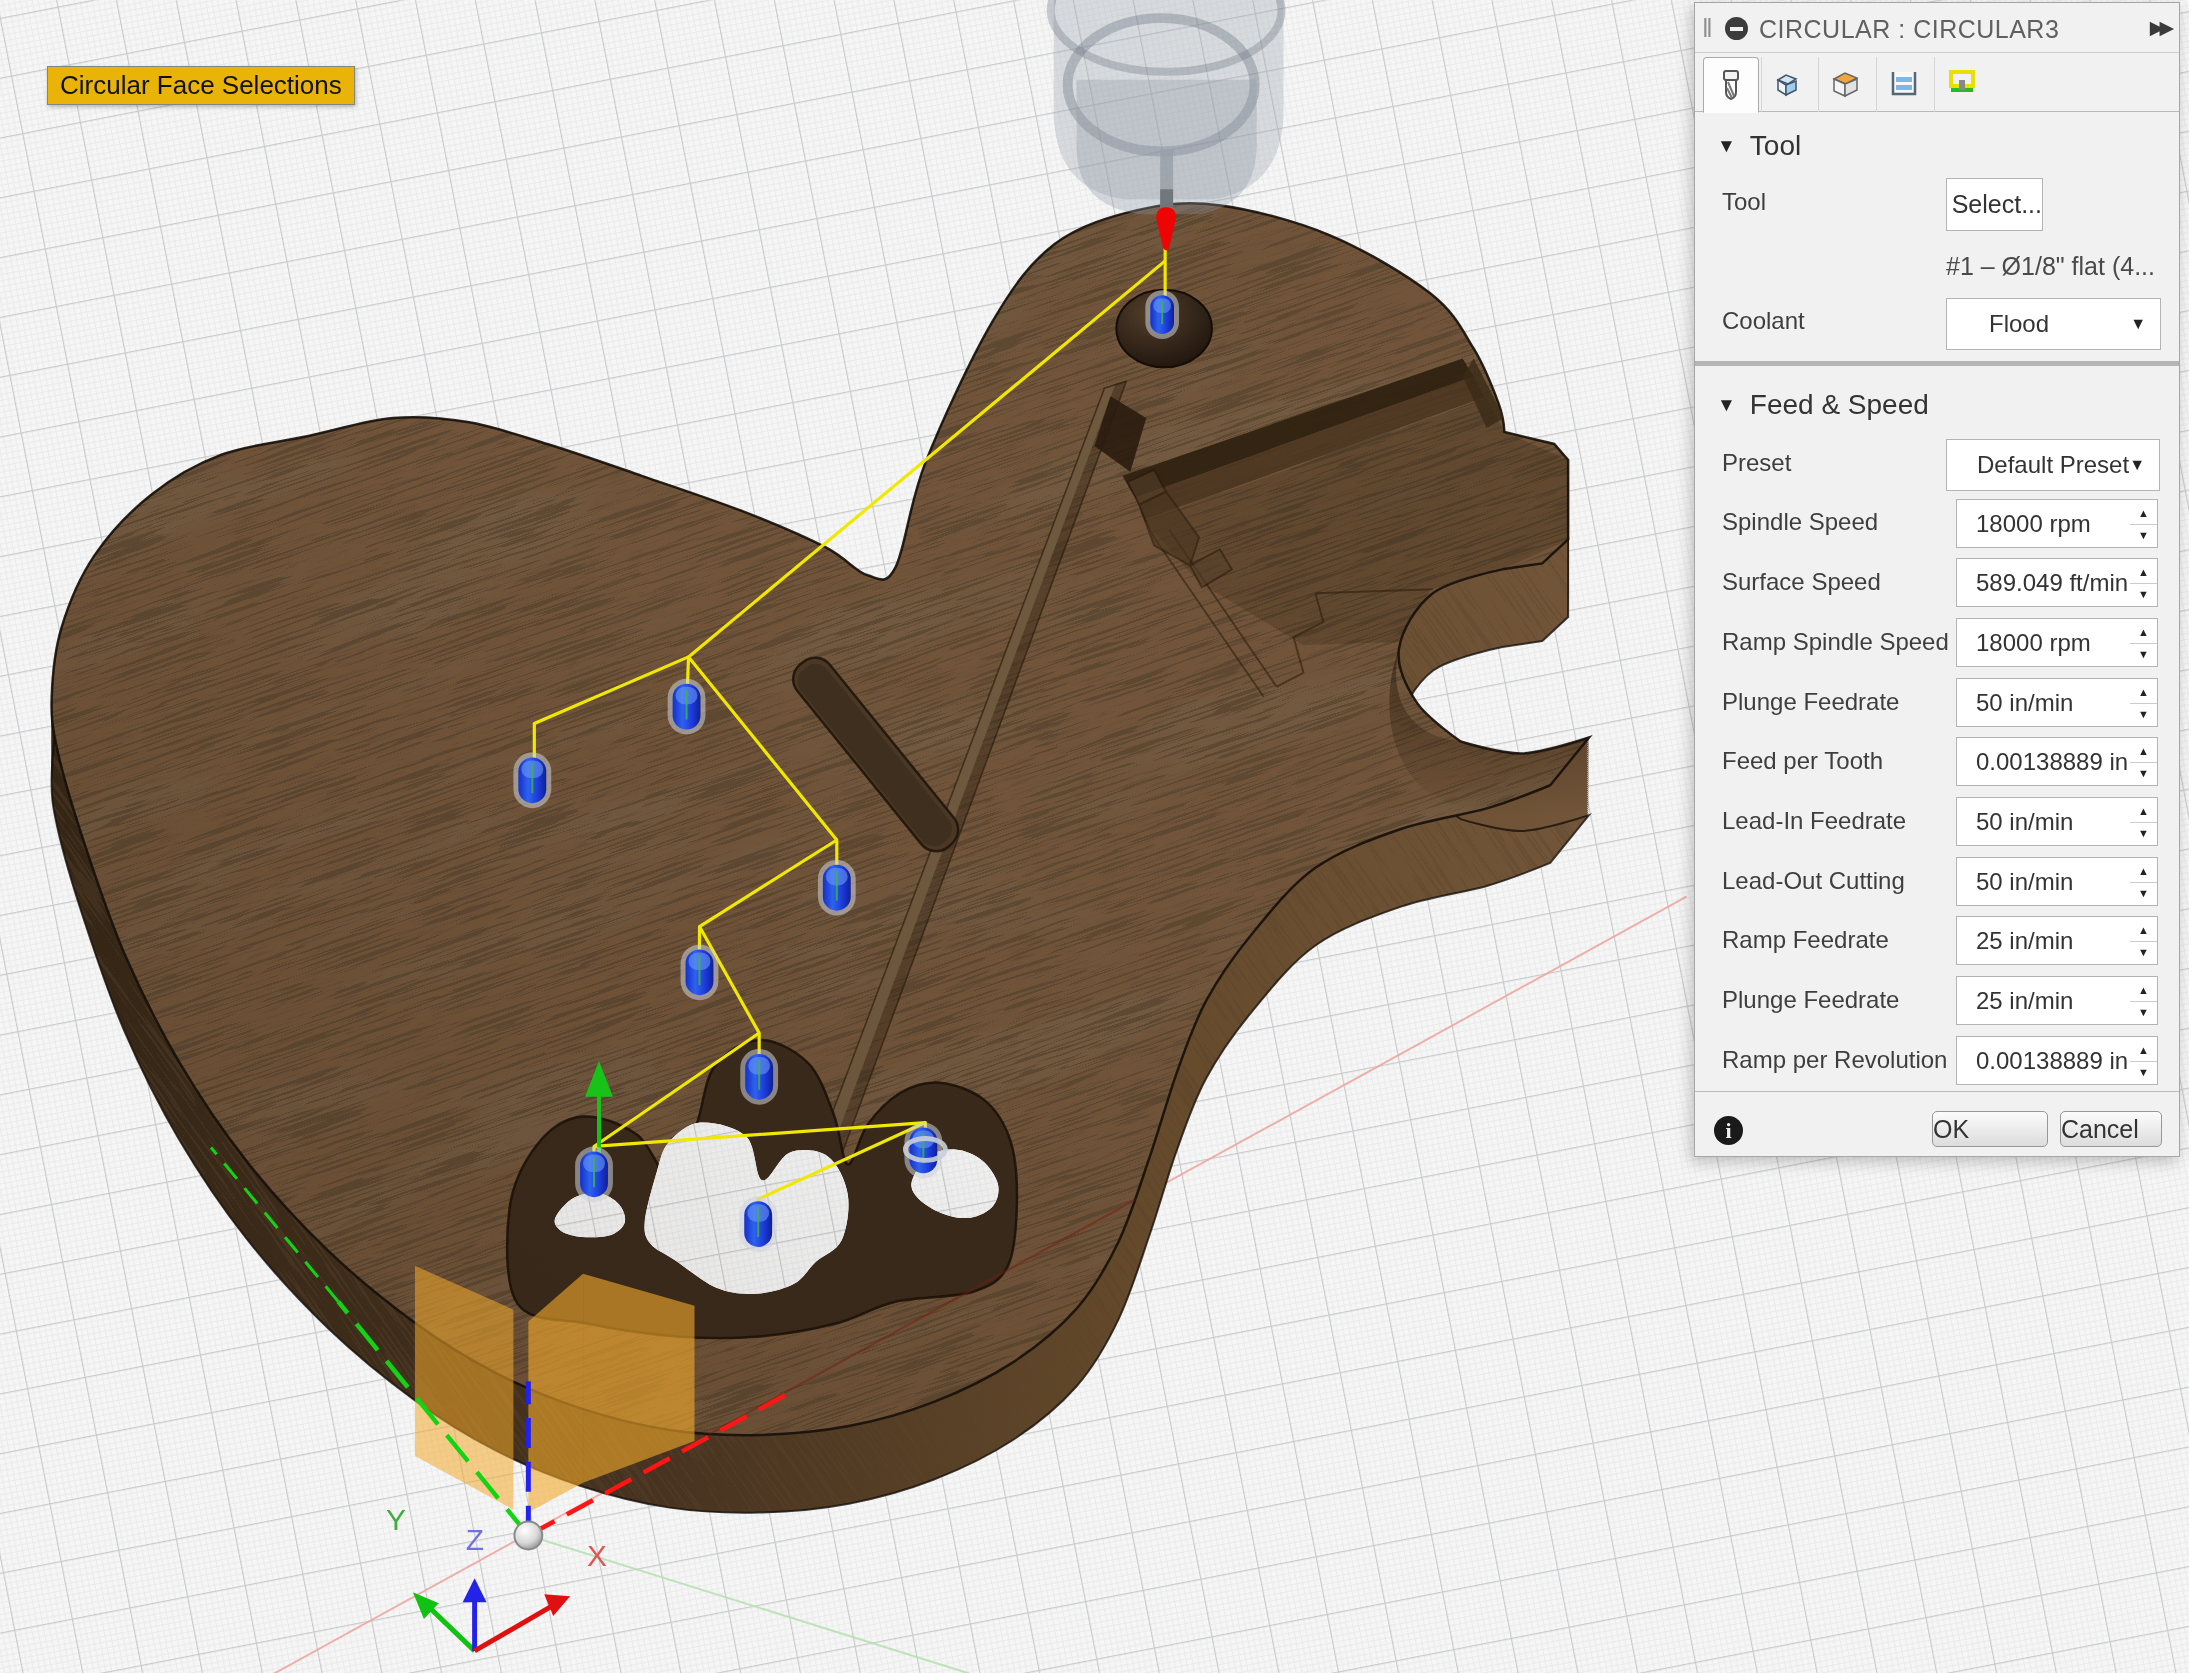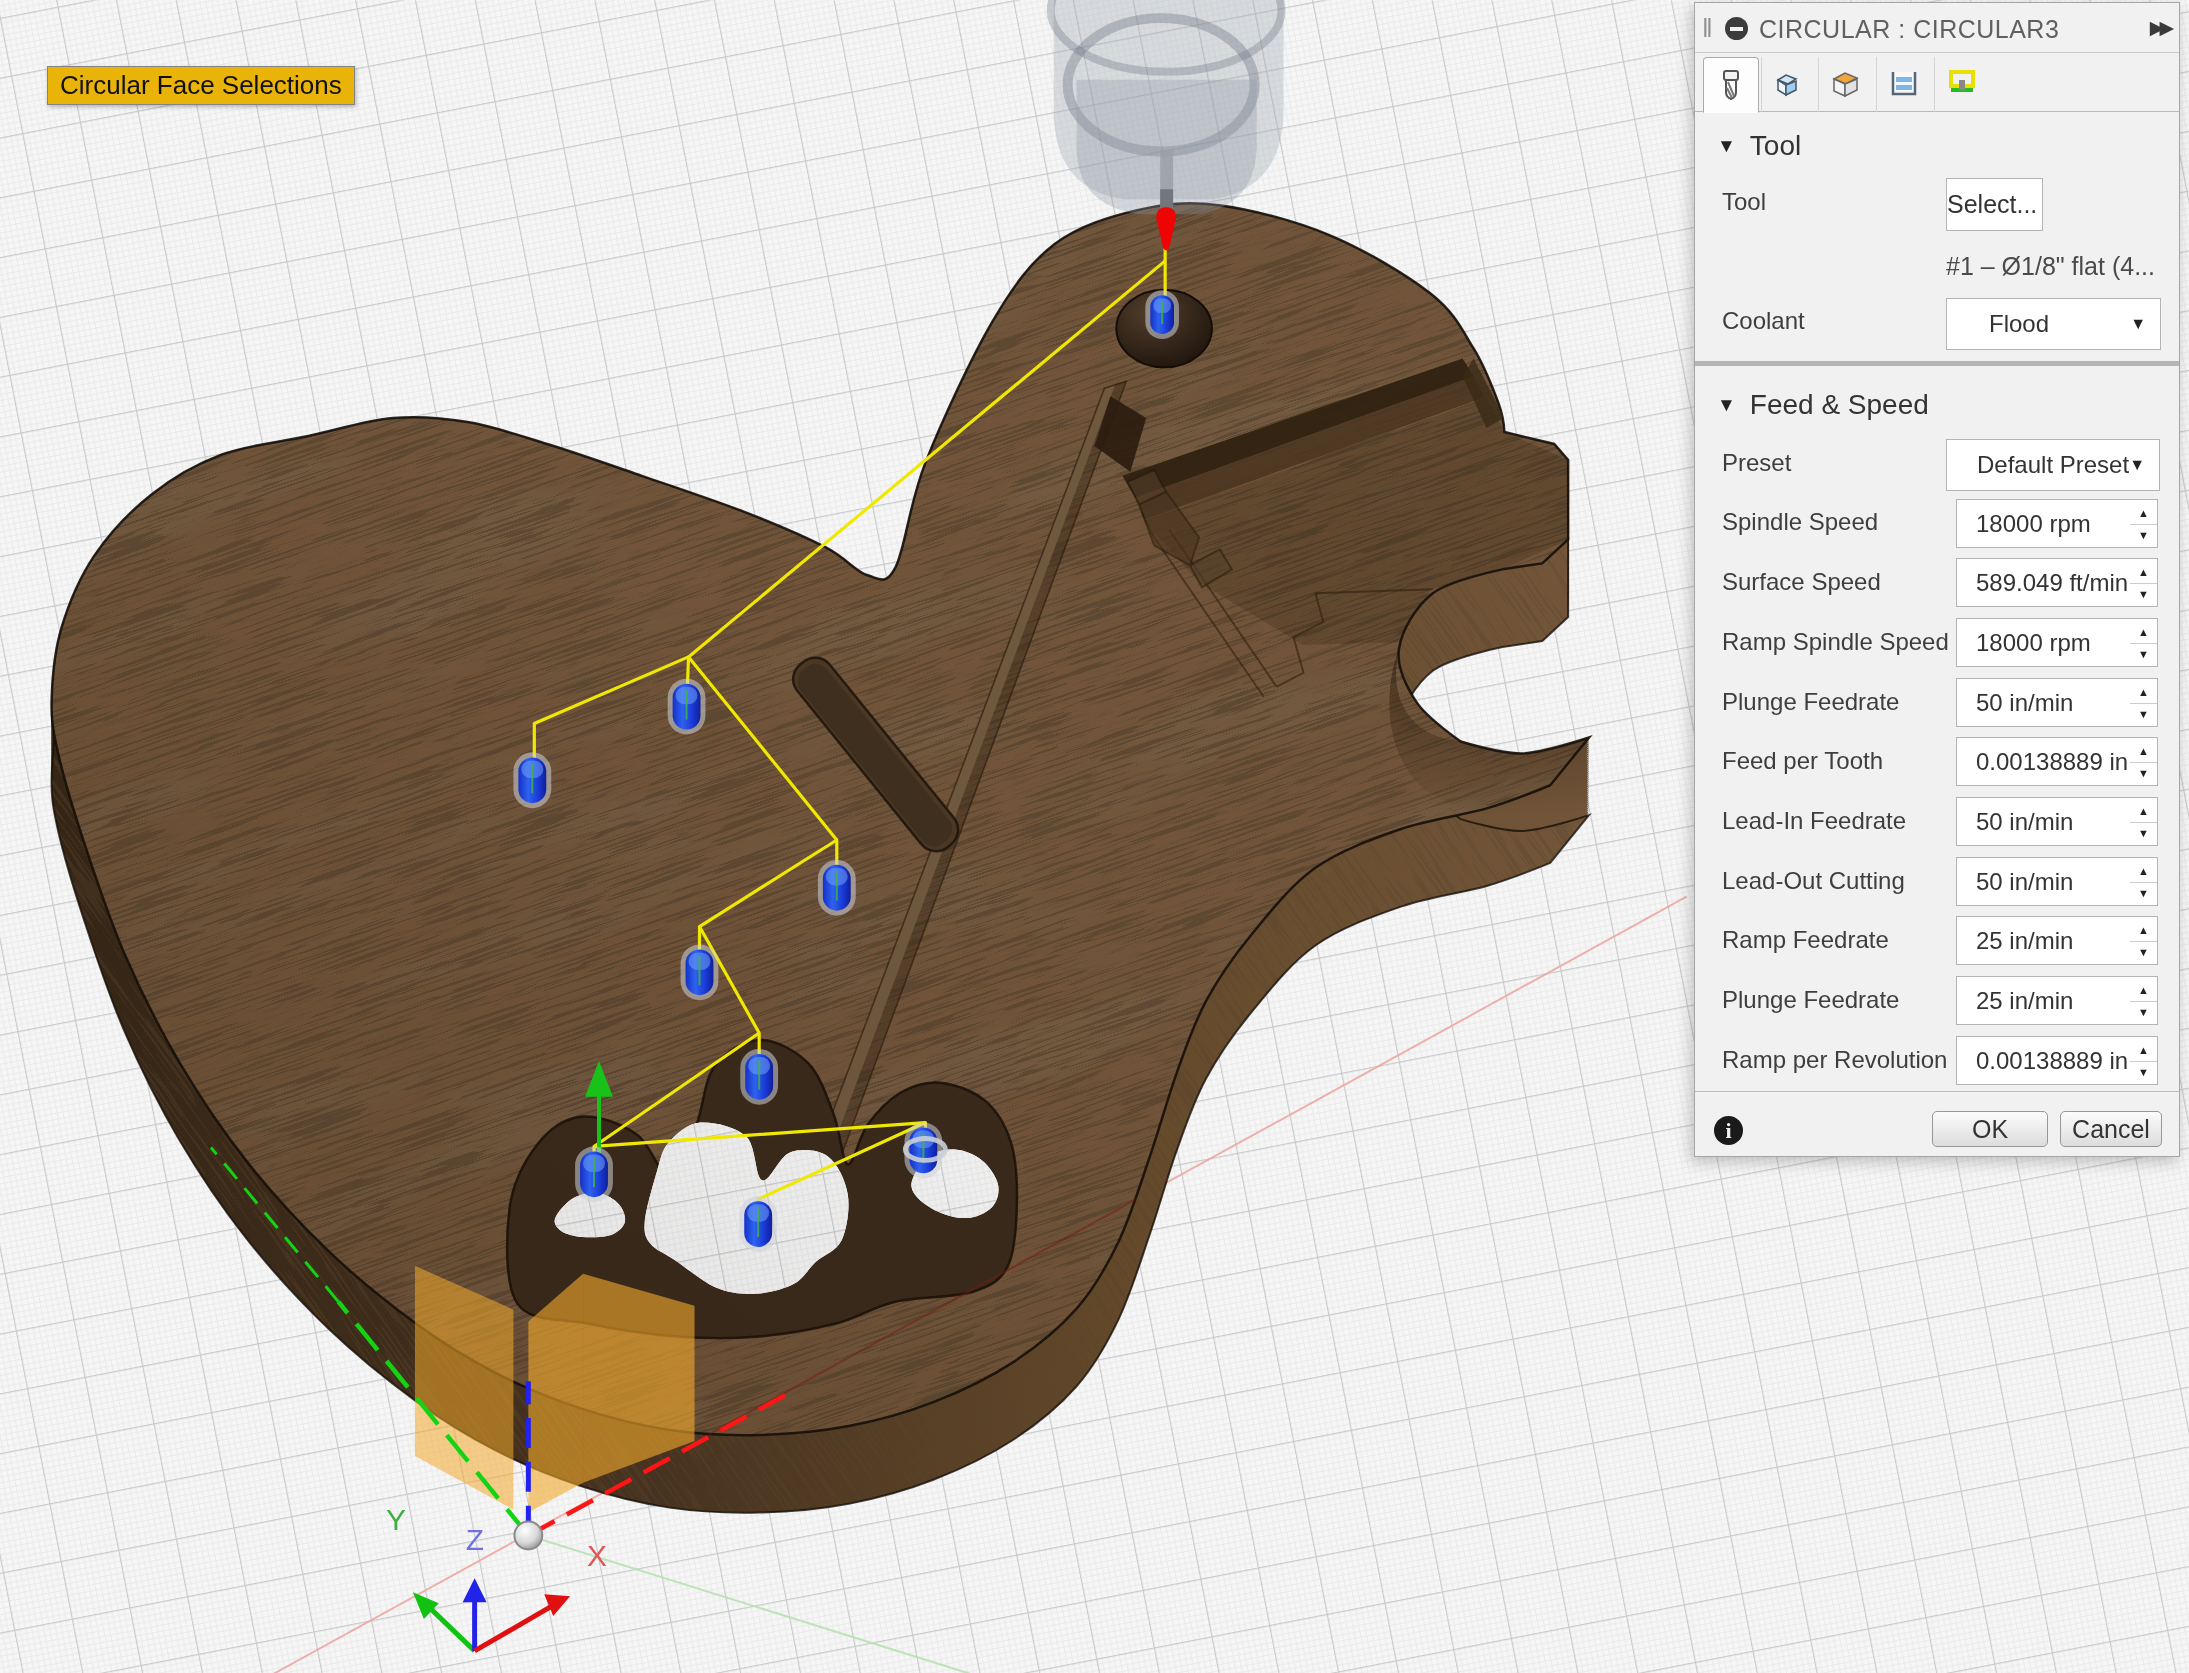--- a/index.html
+++ b/index.html
@@ -16,36 +16,36 @@
 #pff{position:absolute;right:10px;top:13px;font-size:19px;color:#3a3a3a;letter-spacing:-5px}
 #tabs{position:absolute;left:0;top:51px;width:100%;height:58px;border-bottom:1px solid #b9b9b9}
 .tab{position:absolute;top:3px;width:56px;height:55px;text-align:center;padding-top:7px}
 .tab:nth-child(1){left:8px}.tab:nth-child(2){left:66px}.tab:nth-child(3){left:123px}.tab:nth-child(4){left:181px}.tab:nth-child(5){left:239px}
 .tab:nth-child(n+2){border-left:1px solid #d5d5d5}
 .tab.active{background:#fdfdfd;border:1px solid #aaa;border-bottom:1px solid #fdfdfd;border-radius:4px 4px 0 0;height:56px}
 .sech{position:absolute;left:22px;font-size:28px;font-weight:normal;color:#333}
 .sech .tri{font-size:19px;margin-right:14px;vertical-align:3px;color:#222}
 .lab{position:absolute;left:27px;font-size:24px;color:#3e3e3e;white-space:nowrap}
 #selbtn{position:absolute;left:251px;top:175px;width:97px;height:53px;background:#fff;border:1px solid #b4b4b4;
- font-size:25px;color:#333;text-align:left;line-height:51px}
+ font-size:25px;color:#333;text-align:right;line-height:51px}
 #toolname{position:absolute;left:251px;top:249px;font-size:25px;color:#4a4a4a}
 .combo{position:absolute;height:52px;background:#fff;border:1px solid #b4b4b4;font-size:24px;color:#333;
  padding-left:42px;line-height:50px;white-space:nowrap}
 .combo .dtri{position:absolute;right:14px;top:0;font-size:16px;color:#222;line-height:50px}
 .numbox{position:absolute;left:261px;top:0;width:175px;height:49px;background:#fff;border:1px solid #b4b4b4;
  font-size:24px;color:#333;padding-left:19px;line-height:47px;white-space:nowrap}
 .spin{position:absolute;left:435px;width:28px;height:49px;background:#fff;border:1px solid #b4b4b4;border-left:none}
 .sp-up,.sp-dn{height:24px;font-size:11px;color:#222;text-align:center;line-height:26px}
 .sp-dn{border-top:1px solid #ccc;line-height:20px}
 #sep1{position:absolute;left:0px;top:358px;width:100%;height:5px;background:#b5b5b5}
 #sep2{position:absolute;left:0px;top:1088px;width:100%;height:1px;background:#bdbdbd}
 #info{position:absolute;left:19px;top:1113px;width:29px;height:29px;border-radius:50%;background:#1a1a1a;
  color:#f1f1f1;font-size:22px;font-weight:bold;text-align:center;line-height:29px;font-family:"Liberation Serif",serif}
 #okbtn,#cancelbtn{position:absolute;top:1108px;height:36px;background:linear-gradient(#fcfcfc,#dcdcdc);
- border:1px solid #979797;border-radius:5px;font-size:25px;color:#333;text-align:center;line-height:34px}
+ border:1px solid #979797;border-radius:5px;font-size:25px;color:#333;line-height:34px}
 #okbtn{left:237px;width:116px}
 #cancelbtn{left:365px;width:102px}
 </style></head>
 <body>
 <div id="stage"><svg width="2189" height="1674" viewBox="0 0 2200 1682">
 <defs>
 <pattern id="grid" width="59" height="59" patternUnits="userSpaceOnUse" patternTransform="rotate(-11 1100 841)">
   <rect width="59" height="59" fill="#f6f6f6"></rect>
   <g stroke="#eaeaeb" stroke-width="1">
     <path d="M 5.9 0 V59 M 11.8 0 V59 M 17.7 0 V59 M 23.6 0 V59 M 29.5 0 V59 M 35.4 0 V59 M 41.3 0 V59 M 47.2 0 V59 M 53.1 0 V59"></path>

